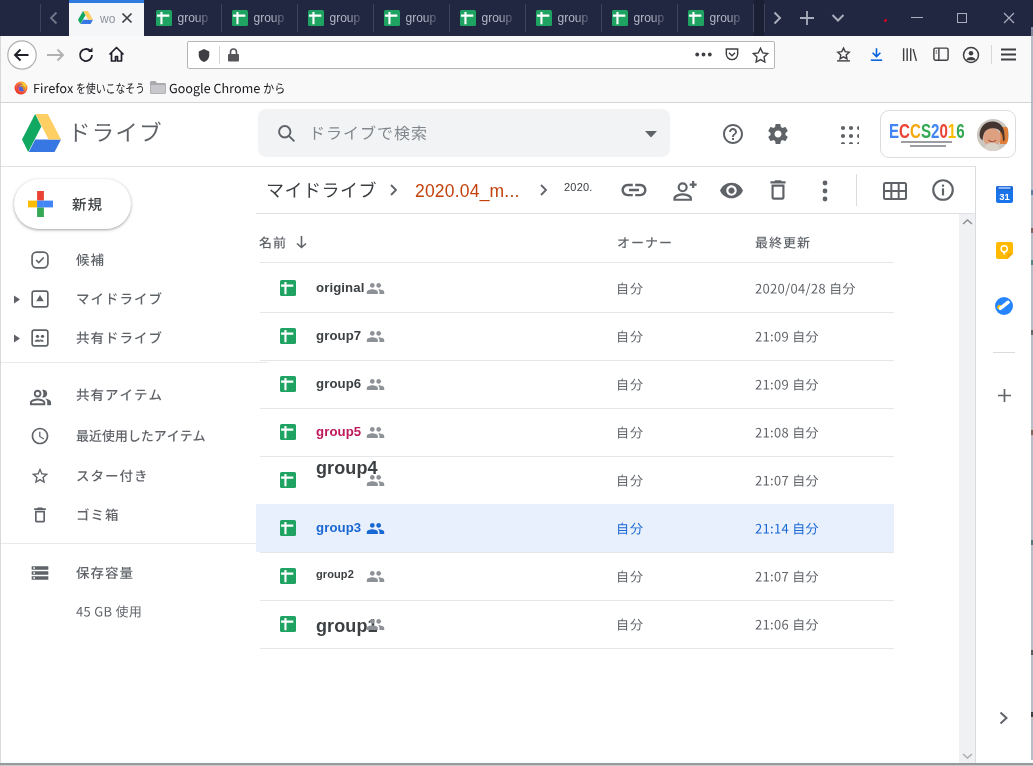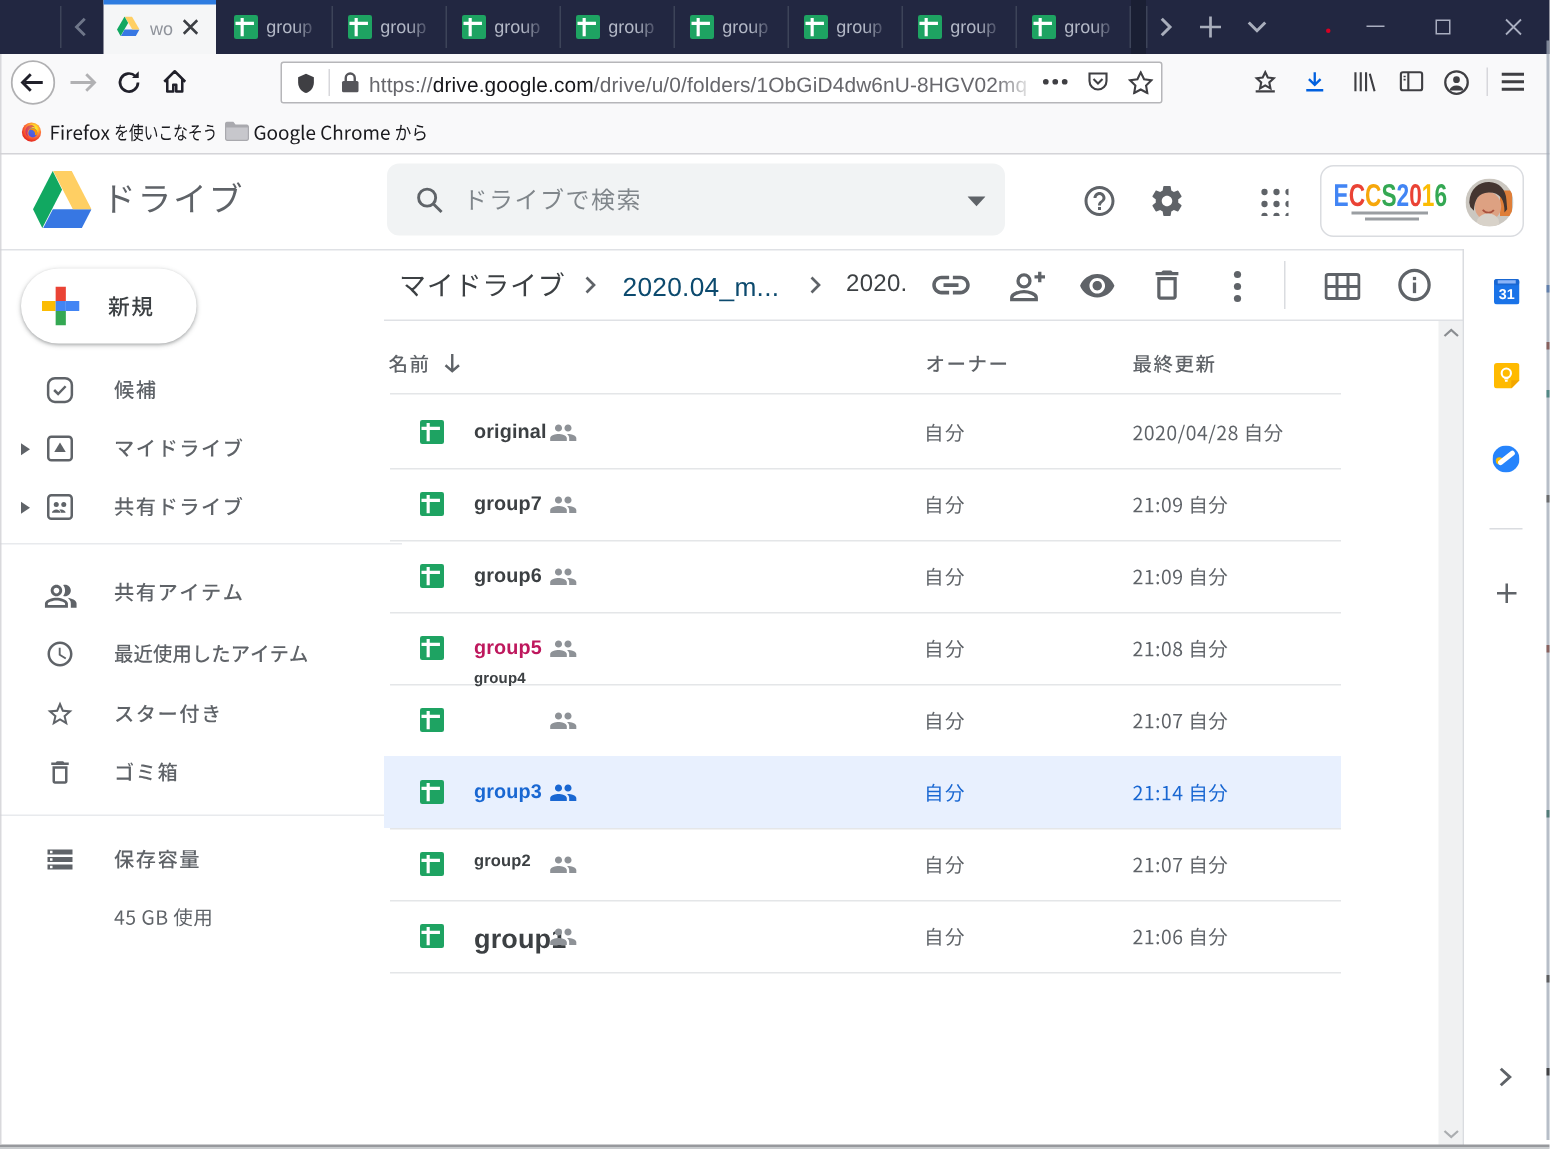--- a/index.html
+++ b/index.html
@@ -107,21 +107,20 @@
     </svg>
 <div class="a" style="left:187px;top:41px;width:588px;height:28px;background:#fff;border:1px solid #b6b6b9;border-radius:2px"></div>
 <svg class="a" style="left:197px;top:48px" width="14" height="15" viewBox="0 0 24 24">
       <path fill="#3f3f43" d="M12 1 3 5v6c0 5.55 3.84 10.74 9 12 5.16-1.26 9-6.45 9-12V5l-9-4z"></path>
     </svg>
 <div class="a" style="left:219px;top:46px;width:1px;height:18px;background:#d7d7db"></div>
 <svg class="a" style="left:227px;top:48px" width="13" height="14" viewBox="0 0 13 14">
       <rect x="1" y="6" width="11" height="7.5" rx="1" fill="#55555a"></rect>
       <path d="M3.5 6V4a3 3 0 0 1 6 0v2" stroke="#55555a" stroke-width="1.6" fill="none"></path>
     </svg>
-<div class="a" style="left:246px;top:47.5px;font-size:13.9px;letter-spacing:.1px;white-space:nowrap;width:444px;overflow:hidden;-webkit-mask-image:linear-gradient(to right,#000 94%,transparent 100%)"><span style="color:#67676c">https://</span><span style="color:#16161a">drive.google.com</span><span style="color:#67676c">/drive/u/0/folders/1ObGiD4dw6nU-8HGV02mq</span></div>
 <svg class="a" style="left:695px;top:52px" width="17" height="5" viewBox="0 0 17 5">
       <circle cx="2.2" cy="2.5" r="1.9" fill="#3f3f43"></circle>
       <circle cx="8.5" cy="2.5" r="1.9" fill="#3f3f43"></circle>
       <circle cx="14.8" cy="2.5" r="1.9" fill="#3f3f43"></circle>
     </svg>
 <svg class="a" style="left:724px;top:47px" width="16" height="16" viewBox="0 0 24 24">
       <path fill="none" stroke="#3f3f43" stroke-width="2.1" d="M3.5 3h17v7.5a8.5 8.5 0 0 1-17 0z"></path>
       <path fill="none" stroke="#3f3f43" stroke-width="2.1" d="M7.5 8.5l4.5 4.5 4.5-4.5"></path>
     </svg>
 <svg class="a" style="left:752px;top:47px" width="17" height="16" viewBox="0 0 24 23">
@@ -306,25 +305,25 @@
     </svg>
 <svg class="a" style="left:76.0px;top:604.5px" width="68" height="18" viewBox="0 -11.44 68 18">
       <path d="M4.4 0V-6.5Q4.4 -6.9 4.4 -7.4Q4.5 -7.9 4.5 -8.2H4.4Q4.3 -7.9 4.1 -7.5Q3.9 -7.2 3.7 -6.8L1.5 -3.6H6.8V-2.6H0.3V-3.4L4.2 -9.5H5.5V0ZM10.9 0.2Q10.2 0.2 9.6 -0Q9 -0.2 8.6 -0.5Q8.2 -0.8 7.9 -1.1L8.5 -1.9Q8.7 -1.6 9.1 -1.4Q9.4 -1.1 9.8 -1Q10.3 -0.8 10.8 -0.8Q11.4 -0.8 11.8 -1.1Q12.3 -1.4 12.6 -1.9Q12.8 -2.4 12.8 -3.1Q12.8 -4.1 12.3 -4.7Q11.8 -5.2 10.9 -5.2Q10.4 -5.2 10 -5.1Q9.7 -4.9 9.3 -4.7L8.6 -5.1L8.9 -9.5H13.6V-8.5H10L9.7 -5.8Q10.1 -5.9 10.4 -6Q10.7 -6.1 11.2 -6.1Q12 -6.1 12.6 -5.8Q13.3 -5.5 13.6 -4.8Q14 -4.2 14 -3.1Q14 -2.1 13.6 -1.3Q13.1 -0.6 12.4 -0.2Q11.7 0.2 10.9 0.2ZM23.3 0.2Q22 0.2 21.1 -0.4Q20.1 -1 19.5 -2.1Q19 -3.2 19 -4.8Q19 -5.9 19.3 -6.8Q19.6 -7.7 20.2 -8.4Q20.8 -9 21.6 -9.4Q22.4 -9.7 23.4 -9.7Q24.4 -9.7 25 -9.3Q25.7 -9 26.1 -8.5L25.5 -7.8Q25.1 -8.1 24.6 -8.4Q24.1 -8.7 23.4 -8.7Q22.4 -8.7 21.7 -8.2Q21 -7.7 20.6 -6.8Q20.2 -6 20.2 -4.8Q20.2 -3.6 20.6 -2.7Q21 -1.8 21.7 -1.4Q22.4 -0.9 23.4 -0.9Q23.9 -0.9 24.4 -1Q24.9 -1.2 25.1 -1.4V-3.9H23.1V-4.9H26.2V-0.9Q25.8 -0.5 25 -0.1Q24.3 0.2 23.3 0.2ZM28.8 0V-9.5H31.6Q32.6 -9.5 33.3 -9.3Q34.1 -9.1 34.5 -8.6Q34.9 -8 34.9 -7.2Q34.9 -6.7 34.7 -6.3Q34.6 -5.9 34.3 -5.6Q34 -5.3 33.5 -5.1V-5.1Q34.4 -4.9 34.9 -4.3Q35.5 -3.8 35.5 -2.8Q35.5 -1.9 35 -1.2Q34.5 -0.6 33.7 -0.3Q32.9 0 31.8 0ZM30 -5.5H31.4Q32.7 -5.5 33.2 -5.9Q33.7 -6.3 33.7 -7Q33.7 -7.9 33.2 -8.2Q32.6 -8.6 31.5 -8.6H30ZM30 -1H31.7Q32.9 -1 33.6 -1.4Q34.3 -1.9 34.3 -2.8Q34.3 -3.7 33.6 -4.1Q32.9 -4.6 31.7 -4.6H30ZM43.7 -9.5H52.1V-8.6H43.7ZM45 -6.5V-4.5H50.7V-6.5ZM44.1 -7.3H51.6V-3.7H44.1ZM44.9 -3.4Q45.5 -2.4 46.6 -1.7Q47.6 -0.9 49.1 -0.5Q50.5 -0 52.2 0.2Q52.1 0.3 52 0.4Q51.9 0.6 51.8 0.8Q51.7 0.9 51.6 1.1Q49.9 0.8 48.4 0.3Q47 -0.3 45.9 -1.1Q44.8 -2 44.1 -3.2ZM47.3 -10.9H48.3V-5.1Q48.3 -4.4 48.2 -3.6Q48.1 -2.9 47.9 -2.2Q47.6 -1.5 47.1 -0.9Q46.7 -0.3 45.9 0.2Q45 0.7 43.8 1.1Q43.8 1 43.7 0.8Q43.6 0.7 43.5 0.5Q43.4 0.4 43.2 0.3Q44.4 -0 45.2 -0.5Q45.9 -0.9 46.4 -1.4Q46.8 -2 47 -2.6Q47.2 -3.2 47.3 -3.8Q47.3 -4.5 47.3 -5.1ZM43.2 -10.9 44.1 -10.7Q43.6 -9.6 43 -8.5Q42.5 -7.4 41.8 -6.5Q41.1 -5.6 40.4 -4.8Q40.3 -5 40.2 -5.1Q40.1 -5.3 40 -5.5Q39.9 -5.7 39.8 -5.8Q40.5 -6.4 41.1 -7.2Q41.7 -8.1 42.3 -9Q42.8 -10 43.2 -10.9ZM41.8 -7.6 42.7 -8.5 42.7 -8.5V1.1H41.8ZM55.4 -10H63.8V-9.1H55.4ZM55.4 -7H63.8V-6.1H55.4ZM55.3 -3.9H63.8V-2.9H55.3ZM54.8 -10H55.8V-5.3Q55.8 -4.6 55.7 -3.7Q55.7 -2.9 55.5 -2Q55.3 -1.1 55 -0.3Q54.6 0.5 54 1.1Q54 1 53.8 0.9Q53.7 0.8 53.5 0.6Q53.4 0.5 53.3 0.5Q53.8 -0.1 54.1 -0.9Q54.4 -1.6 54.6 -2.3Q54.8 -3.1 54.8 -3.9Q54.8 -4.6 54.8 -5.3ZM63.4 -10H64.4V-0.3Q64.4 0.2 64.2 0.4Q64.1 0.7 63.8 0.8Q63.5 0.9 62.9 1Q62.3 1 61.4 1Q61.3 0.8 61.2 0.5Q61.1 0.2 61 0Q61.5 0 61.9 0Q62.3 0 62.6 0Q62.9 0 63.1 0Q63.3 0 63.3 -0Q63.4 -0.1 63.4 -0.3ZM58.9 -9.7H59.9V0.9H58.9Z" fill="#5f6368"></path>
     </svg>
 <svg class="a" style="left:266.0px;top:181.0px" width="113" height="24" viewBox="0 -15.84 113 24">
       <path d="M16.7 -11.4Q16.6 -11.3 16.5 -11.1Q16.4 -11 16.3 -10.9Q15.8 -10 15 -9.1Q14.3 -8.1 13.4 -7.1Q12.5 -6 11.5 -5Q10.4 -4 9.2 -3.2L8.1 -4.2Q9.2 -4.9 10.2 -5.8Q11.1 -6.7 11.9 -7.6Q12.7 -8.5 13.3 -9.3Q13.9 -10.2 14.3 -10.8Q13.9 -10.8 13.2 -10.8Q12.6 -10.8 11.7 -10.8Q10.8 -10.8 9.8 -10.8Q8.8 -10.8 7.8 -10.8Q6.8 -10.8 6 -10.8Q5.1 -10.8 4.5 -10.8Q3.9 -10.8 3.7 -10.8Q3.3 -10.8 3 -10.8Q2.6 -10.8 2.3 -10.8Q2 -10.7 1.9 -10.7V-12.3Q2.1 -12.3 2.4 -12.3Q2.7 -12.2 3.1 -12.2Q3.4 -12.2 3.7 -12.2Q3.9 -12.2 4.5 -12.2Q5.1 -12.2 5.9 -12.2Q6.7 -12.2 7.7 -12.2Q8.7 -12.2 9.7 -12.2Q10.7 -12.2 11.7 -12.2Q12.6 -12.2 13.3 -12.2Q14 -12.2 14.4 -12.2Q15.2 -12.2 15.6 -12.3ZM8.2 -2.9Q7.8 -3.3 7.3 -3.8Q6.7 -4.3 6.1 -4.8Q5.5 -5.3 5 -5.7Q4.5 -6.2 4.1 -6.4L5.3 -7.4Q5.6 -7.1 6.1 -6.7Q6.6 -6.3 7.2 -5.8Q7.8 -5.3 8.4 -4.8Q9 -4.3 9.5 -3.8Q10.1 -3.2 10.7 -2.6Q11.3 -1.9 11.9 -1.3Q12.4 -0.7 12.8 -0.2L11.5 0.8Q11.2 0.3 10.6 -0.3Q10.1 -0.9 9.4 -1.6Q8.8 -2.3 8.2 -2.9ZM20.1 -6.5Q22.4 -7.1 24.4 -8Q26.4 -8.9 27.9 -9.9Q28.9 -10.4 29.7 -11.1Q30.6 -11.8 31.4 -12.6Q32.2 -13.3 32.8 -14.1L34 -13Q33.3 -12.2 32.4 -11.4Q31.5 -10.6 30.5 -9.9Q29.5 -9.2 28.5 -8.5Q27.5 -7.9 26.3 -7.3Q25 -6.7 23.6 -6.1Q22.2 -5.6 20.8 -5.1ZM27.6 -9.1 29.2 -9.6V-1.4Q29.2 -1 29.2 -0.7Q29.2 -0.3 29.2 0.1Q29.2 0.4 29.3 0.6H27.5Q27.5 0.4 27.6 0.1Q27.6 -0.3 27.6 -0.7Q27.6 -1 27.6 -1.4ZM48.8 -13Q49 -12.6 49.3 -12.2Q49.7 -11.7 49.9 -11.2Q50.2 -10.7 50.5 -10.2L49.4 -9.8Q49.2 -10.2 48.9 -10.7Q48.7 -11.2 48.4 -11.7Q48.1 -12.1 47.8 -12.5ZM51 -13.9Q51.2 -13.5 51.5 -13.1Q51.8 -12.6 52.2 -12.1Q52.5 -11.6 52.7 -11.2L51.7 -10.7Q51.4 -11.2 51.2 -11.6Q50.9 -12.1 50.6 -12.6Q50.3 -13 50 -13.4ZM42.5 -1.4Q42.5 -1.6 42.5 -2.4Q42.5 -3.1 42.5 -4.2Q42.5 -5.2 42.5 -6.4Q42.5 -7.6 42.5 -8.7Q42.5 -9.8 42.5 -10.6Q42.5 -11.4 42.5 -11.8Q42.5 -12.2 42.5 -12.7Q42.4 -13.3 42.4 -13.7H44.1Q44.1 -13.3 44 -12.8Q44 -12.2 44 -11.8Q44 -11.1 44 -10.1Q44 -9.2 44 -8.1Q44 -6.9 44 -5.9Q44 -4.8 44 -3.8Q44 -2.9 44 -2.2Q44 -1.6 44 -1.4Q44 -1.1 44 -0.7Q44 -0.3 44.1 0.1Q44.1 0.5 44.1 0.8H42.4Q42.4 0.3 42.5 -0.3Q42.5 -0.9 42.5 -1.4ZM43.7 -9Q44.6 -8.7 45.6 -8.3Q46.7 -8 47.8 -7.6Q48.9 -7.1 49.9 -6.7Q50.9 -6.3 51.7 -5.9L51.1 -4.4Q50.3 -4.8 49.3 -5.2Q48.4 -5.7 47.3 -6.1Q46.3 -6.5 45.4 -6.8Q44.4 -7.2 43.7 -7.4ZM59.7 -13.4Q60 -13.4 60.4 -13.3Q60.8 -13.3 61.3 -13.3Q61.6 -13.3 62.3 -13.3Q63 -13.3 63.9 -13.3Q64.8 -13.3 65.7 -13.3Q66.6 -13.3 67.3 -13.3Q68 -13.3 68.4 -13.3Q68.8 -13.3 69.2 -13.3Q69.7 -13.4 70 -13.4V-11.9Q69.7 -11.9 69.2 -12Q68.8 -12 68.3 -12Q68 -12 67.3 -12Q66.6 -12 65.7 -12Q64.8 -12 63.9 -12Q63 -12 62.3 -12Q61.6 -12 61.3 -12Q60.9 -12 60.4 -12Q60 -11.9 59.7 -11.9ZM71.3 -8.7Q71.2 -8.5 71.2 -8.4Q71.1 -8.2 71.1 -8.1Q70.7 -6.8 70.1 -5.5Q69.4 -4.1 68.4 -3Q67 -1.5 65.4 -0.6Q63.7 0.3 62 0.7L60.9 -0.5Q62.8 -0.9 64.4 -1.8Q66.1 -2.6 67.2 -3.8Q68 -4.7 68.6 -5.8Q69.1 -6.8 69.4 -7.8Q69.2 -7.8 68.6 -7.8Q68.1 -7.8 67.3 -7.8Q66.5 -7.8 65.6 -7.8Q64.7 -7.8 63.7 -7.8Q62.8 -7.8 62 -7.8Q61.2 -7.8 60.6 -7.8Q60 -7.8 59.8 -7.8Q59.5 -7.8 59 -7.8Q58.5 -7.8 58 -7.8V-9.3Q58.5 -9.2 59 -9.2Q59.4 -9.2 59.8 -9.2Q60 -9.2 60.6 -9.2Q61.1 -9.2 61.9 -9.2Q62.7 -9.2 63.6 -9.2Q64.5 -9.2 65.4 -9.2Q66.4 -9.2 67.2 -9.2Q68 -9.2 68.5 -9.2Q69.1 -9.2 69.3 -9.2Q69.6 -9.2 69.9 -9.2Q70.1 -9.2 70.3 -9.3ZM75.6 -6.5Q77.9 -7.1 79.9 -8Q81.9 -8.9 83.4 -9.9Q84.4 -10.4 85.2 -11.1Q86.1 -11.8 86.9 -12.6Q87.7 -13.3 88.3 -14.1L89.5 -13Q88.8 -12.2 87.9 -11.4Q87 -10.6 86 -9.9Q85 -9.2 84 -8.5Q83 -7.9 81.8 -7.3Q80.5 -6.7 79.1 -6.1Q77.7 -5.6 76.3 -5.1ZM83.1 -9.1 84.7 -9.6V-1.4Q84.7 -1 84.7 -0.7Q84.7 -0.3 84.7 0.1Q84.7 0.4 84.8 0.6H83Q83 0.4 83.1 0.1Q83.1 -0.3 83.1 -0.7Q83.1 -1 83.1 -1.4ZM106.1 -15Q106.3 -14.7 106.6 -14.2Q106.9 -13.8 107.1 -13.4Q107.4 -12.9 107.5 -12.6L106.5 -12.1Q106.4 -12.5 106.1 -12.9Q105.9 -13.4 105.6 -13.8Q105.3 -14.2 105.1 -14.6ZM108.4 -15.4Q108.6 -15.1 108.9 -14.7Q109.2 -14.3 109.4 -13.8Q109.7 -13.4 109.9 -13L108.9 -12.6Q108.6 -13.2 108.2 -13.9Q107.8 -14.5 107.4 -15ZM107.7 -11.7Q107.6 -11.5 107.6 -11.3Q107.5 -11.1 107.5 -10.8Q107.3 -10.1 107.1 -9.2Q106.8 -8.4 106.5 -7.5Q106.2 -6.6 105.7 -5.7Q105.3 -4.9 104.8 -4.2Q103.9 -3.1 102.9 -2.2Q101.9 -1.3 100.6 -0.6Q99.3 0.1 97.7 0.6L96.5 -0.7Q98.2 -1.2 99.5 -1.8Q100.8 -2.4 101.8 -3.3Q102.7 -4.1 103.5 -5Q104.1 -5.9 104.6 -6.9Q105.1 -7.9 105.4 -9Q105.7 -10 105.8 -10.9Q105.6 -10.9 104.9 -10.9Q104.2 -10.9 103.2 -10.9Q102.3 -10.9 101.2 -10.9Q100.2 -10.9 99.2 -10.9Q98.3 -10.9 97.6 -10.9Q96.9 -10.9 96.6 -10.9Q96.1 -10.9 95.6 -10.9Q95.2 -10.9 94.8 -10.9V-12.4Q95.1 -12.4 95.4 -12.4Q95.7 -12.4 96 -12.3Q96.4 -12.3 96.6 -12.3Q96.9 -12.3 97.4 -12.3Q98 -12.3 98.7 -12.3Q99.5 -12.3 100.4 -12.3Q101.2 -12.3 102.1 -12.3Q103 -12.3 103.7 -12.3Q104.5 -12.3 105 -12.3Q105.5 -12.3 105.7 -12.3Q105.9 -12.3 106.1 -12.3Q106.4 -12.4 106.6 -12.4Z" fill="#3c4043"></path>
     </svg>
 <svg class="a" style="left:390px;top:184px" width="8" height="13" viewBox="0 0 8 13">
       <path d="M1 1l5 5-5 5" stroke="#5f6368" stroke-width="1.8" fill="none"></path>
     </svg>
-<div class="a" style="left:415px;top:180.5px;font-size:17.5px;color:#0c4a6e;letter-spacing:.2px">2020.04_m...</div>
+<div class="a" style="left:415px;top:180.5px;font-size:17.5px;color:#c2410c;letter-spacing:.2px">2020.04_m...</div>
 <svg class="a" style="left:540px;top:184px" width="8" height="13" viewBox="0 0 8 13">
       <path d="M1 1l5 5-5 5" stroke="#5f6368" stroke-width="1.8" fill="none"></path>
     </svg>
-<div class="a" style="left:564px;top:180.5px;font-size:16px;color:#3c4043;letter-spacing:.2px">2020.</div>
+<div class="a" style="left:564px;top:180.5px;font-size:11px;color:#3c4043;letter-spacing:.2px">2020.</div>
 <svg class="a" style="left:618.5px;top:175px" width="30" height="30" viewBox="0 0 24 24">
       <path fill="#5f6368" d="M3.9 12c0-1.71 1.39-3.1 3.1-3.1h4V7H7c-2.76 0-5 2.24-5 5s2.24 5 5 5h4v-1.9H7c-1.71 0-3.1-1.39-3.1-3.1zM8 13h8v-2H8v2zm9-6h-4v1.9h4c1.71 0 3.1 1.39 3.1 3.1s-1.39 3.1-3.1 3.1h-4V17h4c2.76 0 5-2.24 5-5s-2.24-5-5-5z"></path>
     </svg>
 <svg class="a" style="left:671px;top:176.5px" width="28" height="28" viewBox="0 0 24 24">
       <path fill="none" stroke="#5f6368" stroke-width="1.9" d="M10 12.2a3.4 3.4 0 1 0 0-6.8 3.4 3.4 0 0 0 0 6.8zM3 19.5v-1.2c0-2.2 4.7-3.4 7-3.4s7 1.2 7 3.4v1.2z"></path>
       <path stroke="#5f6368" stroke-width="1.9" d="M19 3.5v6M16 6.5h6" fill="none"></path>
     </svg>
 <svg class="a" style="left:719px;top:177.5px" width="25" height="25" viewBox="0 0 24 24">
       <path fill="#5f6368" d="M12 4.5C7 4.5 2.73 7.61 1 12c1.73 4.39 6 7.5 11 7.5s9.27-3.11 11-7.5c-1.73-4.39-6-7.5-11-7.5zM12 17c-2.76 0-5-2.24-5-5s2.24-5 5-5 5 2.24 5 5-2.24 5-5 5zm0-8c-1.66 0-3 1.34-3 3s1.34 3 3 3 3-1.34 3-3-1.34-3-3-3z"></path>
     </svg>
@@ -417,21 +416,21 @@
       <path d="M2.8 -6.3H10.3V-5.3H2.8ZM2.8 -3.4H10.3V-2.5H2.8ZM2.8 -0.6H10.3V0.3H2.8ZM2.1 -9.1H11.1V1H10.1V-8.2H3.1V1.1H2.1ZM5.9 -10.9 7.1 -10.8Q6.8 -10.2 6.6 -9.6Q6.4 -9 6.1 -8.6L5.3 -8.8Q5.4 -9.1 5.5 -9.5Q5.6 -9.9 5.8 -10.2Q5.9 -10.6 5.9 -10.9ZM16.4 -6H23.9V-5.1H16.4ZM23.5 -6H24.6Q24.6 -6 24.6 -5.9Q24.6 -5.8 24.6 -5.7Q24.6 -5.6 24.5 -5.5Q24.5 -4 24.4 -3Q24.3 -1.9 24.2 -1.2Q24.1 -0.5 24 -0.1Q23.9 0.3 23.7 0.5Q23.5 0.7 23.3 0.8Q23 0.9 22.7 1Q22.4 1 21.8 1Q21.3 1 20.6 0.9Q20.6 0.7 20.5 0.4Q20.5 0.2 20.3 -0Q21 0 21.5 0Q22.1 0 22.3 0Q22.5 0 22.6 0Q22.7 -0 22.8 -0.1Q23 -0.3 23.1 -0.9Q23.3 -1.5 23.4 -2.7Q23.5 -3.9 23.5 -5.8ZM18.2 -10.7 19.2 -10.4Q18.8 -9.3 18.1 -8.3Q17.5 -7.3 16.7 -6.4Q16 -5.6 15.1 -5Q15.1 -5.1 14.9 -5.2Q14.7 -5.4 14.6 -5.5Q14.4 -5.7 14.3 -5.7Q15.1 -6.3 15.9 -7.1Q16.6 -7.8 17.2 -8.7Q17.8 -9.7 18.2 -10.7ZM22.8 -10.7Q23.1 -10 23.5 -9.4Q24 -8.7 24.5 -8Q25 -7.4 25.6 -6.9Q26.2 -6.3 26.7 -6Q26.6 -5.9 26.4 -5.7Q26.3 -5.6 26.1 -5.4Q26 -5.2 25.9 -5.1Q25.3 -5.5 24.8 -6.1Q24.2 -6.7 23.7 -7.4Q23.1 -8.1 22.7 -8.8Q22.2 -9.6 21.8 -10.3ZM19.2 -5.7H20.2Q20.1 -4.7 19.9 -3.7Q19.7 -2.6 19.2 -1.7Q18.7 -0.8 17.8 -0.1Q17 0.6 15.6 1.1Q15.6 1 15.5 0.8Q15.3 0.7 15.2 0.5Q15.1 0.4 15 0.3Q16.3 -0.2 17.1 -0.8Q17.8 -1.5 18.3 -2.2Q18.7 -3 18.9 -3.9Q19.1 -4.8 19.2 -5.7Z" fill="#5f6368"></path>
     </svg>
 <svg class="a" style="left:755.0px;top:425.5px" width="66" height="18" viewBox="0 -11.44 66 18">
       <path d="M0.6 0V-0.7Q2.1 -2 3 -3.1Q4 -4.2 4.5 -5.1Q4.9 -6 4.9 -6.8Q4.9 -7.4 4.7 -7.8Q4.6 -8.3 4.2 -8.5Q3.8 -8.7 3.2 -8.7Q2.6 -8.7 2.1 -8.4Q1.6 -8.1 1.2 -7.6L0.5 -8.3Q1.1 -8.9 1.8 -9.3Q2.4 -9.7 3.3 -9.7Q4.2 -9.7 4.8 -9.4Q5.4 -9 5.8 -8.4Q6.1 -7.8 6.1 -6.9Q6.1 -5.9 5.6 -5Q5.2 -4 4.3 -3Q3.5 -2 2.4 -0.9Q2.7 -1 3.2 -1Q3.6 -1 3.9 -1H6.6V0ZM8.7 0V-1H10.8V-8.1H9.1V-8.9Q9.7 -9 10.2 -9.1Q10.7 -9.3 11.1 -9.5H12V-1H13.9V0ZM16.8 -5.1Q16.5 -5.1 16.2 -5.3Q16 -5.6 16 -6Q16 -6.4 16.2 -6.6Q16.5 -6.9 16.8 -6.9Q17.2 -6.9 17.4 -6.6Q17.7 -6.4 17.7 -6Q17.7 -5.6 17.4 -5.3Q17.2 -5.1 16.8 -5.1ZM16.8 0.2Q16.5 0.2 16.2 -0.1Q16 -0.3 16 -0.7Q16 -1.1 16.2 -1.4Q16.5 -1.6 16.8 -1.6Q17.2 -1.6 17.4 -1.4Q17.7 -1.1 17.7 -0.7Q17.7 -0.3 17.4 -0.1Q17.2 0.2 16.8 0.2ZM22.6 0.2Q21.7 0.2 21 -0.4Q20.3 -0.9 20 -2Q19.6 -3.1 19.6 -4.8Q19.6 -6.5 20 -7.5Q20.3 -8.6 21 -9.2Q21.7 -9.7 22.6 -9.7Q23.5 -9.7 24.1 -9.2Q24.8 -8.6 25.2 -7.5Q25.5 -6.5 25.5 -4.8Q25.5 -3.1 25.2 -2Q24.8 -0.9 24.1 -0.4Q23.5 0.2 22.6 0.2ZM22.6 -0.8Q23.1 -0.8 23.5 -1.2Q23.9 -1.6 24.1 -2.5Q24.4 -3.4 24.4 -4.8Q24.4 -6.2 24.1 -7.1Q23.9 -7.9 23.5 -8.4Q23.1 -8.8 22.6 -8.8Q22 -8.8 21.6 -8.4Q21.2 -7.9 21 -7.1Q20.7 -6.2 20.7 -4.8Q20.7 -3.4 21 -2.5Q21.2 -1.6 21.6 -1.2Q22 -0.8 22.6 -0.8ZM30.1 0.2Q29.2 0.2 28.5 -0.2Q27.8 -0.5 27.4 -1.1Q27.1 -1.6 27.1 -2.4Q27.1 -3 27.3 -3.5Q27.6 -4 28 -4.4Q28.4 -4.8 28.8 -5V-5.1Q28.3 -5.4 27.9 -6Q27.5 -6.5 27.5 -7.3Q27.5 -8 27.9 -8.5Q28.2 -9.1 28.8 -9.4Q29.4 -9.7 30.1 -9.7Q30.9 -9.7 31.5 -9.3Q32.1 -9 32.4 -8.5Q32.7 -7.9 32.7 -7.2Q32.7 -6.7 32.5 -6.2Q32.3 -5.8 32.1 -5.4Q31.8 -5.1 31.5 -4.9V-4.8Q31.9 -4.6 32.3 -4.2Q32.6 -3.9 32.9 -3.4Q33.1 -2.9 33.1 -2.3Q33.1 -1.6 32.7 -1Q32.3 -0.5 31.7 -0.2Q31 0.2 30.1 0.2ZM30.7 -5.2Q31.2 -5.6 31.5 -6.1Q31.7 -6.6 31.7 -7.1Q31.7 -7.6 31.5 -8Q31.3 -8.3 31 -8.6Q30.6 -8.8 30.1 -8.8Q29.5 -8.8 29 -8.4Q28.6 -8 28.6 -7.3Q28.6 -6.7 28.9 -6.3Q29.2 -5.9 29.7 -5.7Q30.2 -5.4 30.7 -5.2ZM30.1 -0.7Q30.7 -0.7 31.1 -0.9Q31.5 -1.1 31.7 -1.5Q31.9 -1.9 31.9 -2.3Q31.9 -2.8 31.7 -3.2Q31.5 -3.5 31.2 -3.8Q30.8 -4 30.4 -4.2Q29.9 -4.4 29.4 -4.6Q28.9 -4.3 28.5 -3.7Q28.1 -3.2 28.1 -2.5Q28.1 -2 28.4 -1.6Q28.6 -1.2 29.1 -0.9Q29.5 -0.7 30.1 -0.7ZM40 -6.3H47.5V-5.3H40ZM40 -3.4H47.5V-2.5H40ZM40 -0.6H47.5V0.3H40ZM39.3 -9.1H48.3V1H47.3V-8.2H40.3V1.1H39.3ZM43.1 -10.9 44.2 -10.8Q44 -10.2 43.8 -9.6Q43.5 -9 43.3 -8.6L42.5 -8.8Q42.6 -9.1 42.7 -9.5Q42.8 -9.9 42.9 -10.2Q43 -10.6 43.1 -10.9ZM52.9 -6H60.4V-5.1H52.9ZM60 -6H61Q61 -6 61 -5.9Q61 -5.8 61 -5.7Q61 -5.6 61 -5.5Q61 -4 60.9 -3Q60.8 -1.9 60.7 -1.2Q60.6 -0.5 60.5 -0.1Q60.4 0.3 60.2 0.5Q60 0.7 59.8 0.8Q59.5 0.9 59.2 1Q58.9 1 58.3 1Q57.7 1 57.1 0.9Q57.1 0.7 57 0.4Q56.9 0.2 56.8 -0Q57.4 0 58 0Q58.5 0 58.8 0Q59 0 59.1 0Q59.2 -0 59.3 -0.1Q59.5 -0.3 59.6 -0.9Q59.8 -1.5 59.9 -2.7Q60 -3.9 60 -5.8ZM54.7 -10.7 55.7 -10.4Q55.3 -9.3 54.6 -8.3Q54 -7.3 53.2 -6.4Q52.4 -5.6 51.6 -5Q51.5 -5.1 51.4 -5.2Q51.2 -5.4 51.1 -5.5Q50.9 -5.7 50.8 -5.7Q51.6 -6.3 52.4 -7.1Q53.1 -7.8 53.7 -8.7Q54.3 -9.7 54.7 -10.7ZM59.2 -10.7Q59.6 -10 60 -9.4Q60.5 -8.7 61 -8Q61.5 -7.4 62.1 -6.9Q62.6 -6.3 63.2 -6Q63.1 -5.9 62.9 -5.7Q62.7 -5.6 62.6 -5.4Q62.5 -5.2 62.4 -5.1Q61.8 -5.5 61.3 -6.1Q60.7 -6.7 60.2 -7.4Q59.6 -8.1 59.1 -8.8Q58.7 -9.6 58.3 -10.3ZM55.7 -5.7H56.7Q56.6 -4.7 56.4 -3.7Q56.1 -2.6 55.7 -1.7Q55.2 -0.8 54.3 -0.1Q53.5 0.6 52.1 1.1Q52 1 51.9 0.8Q51.8 0.7 51.7 0.5Q51.6 0.4 51.5 0.3Q52.8 -0.2 53.5 -0.8Q54.3 -1.5 54.7 -2.2Q55.2 -3 55.4 -3.9Q55.6 -4.8 55.7 -5.7Z" fill="#5f6368"></path>
     </svg>
 <div class="ln" style="left:260px;top:456px;width:634px;height:1px"></div>
 <svg class="a" style="left:280px;top:472px" width="16" height="16" viewBox="0 0 16 16">
       <rect width="16" height="16" rx="1.5" fill="#1ea362"></rect>
       <path fill="#fff" d="M4.4 2H6.5V4.5H13.3V6.7H6.5V14.2H4.4V6.7H1V4.5H4.4Z"></path>
     </svg>
-<div class="a" style="left:316px;top:447px;font-size:10px;font-weight:700;color:#3c4043;letter-spacing:.1px">group4</div>
+<div class="a" style="left:316px;top:458px;font-size:18px;font-weight:700;color:#3c4043;letter-spacing:.1px">group4</div>
 <svg class="a" style="left:365.5px;top:470.5px" width="19" height="19" viewBox="0 0 24 24">
       <path fill="#8e9297" d="M16 11c1.66 0 2.99-1.34 2.99-3S17.66 5 16 5c-1.66 0-3 1.34-3 3s1.34 3 3 3zm-8 0c1.66 0 2.99-1.34 2.99-3S9.66 5 8 5C6.34 5 5 6.34 5 8s1.34 3 3 3zm0 2c-2.33 0-7 1.17-7 3.5V19h14v-2.5c0-2.33-4.67-3.5-7-3.5zm8 0c-.29 0-.62.02-.97.05 1.16.84 1.97 1.97 1.97 3.45V19h6v-2.5c0-2.33-4.67-3.5-7-3.5z"></path>
     </svg>
 <svg class="a" style="left:615.5px;top:473.5px" width="30" height="18" viewBox="0 -11.44 30 18">
       <path d="M2.8 -6.3H10.3V-5.3H2.8ZM2.8 -3.4H10.3V-2.5H2.8ZM2.8 -0.6H10.3V0.3H2.8ZM2.1 -9.1H11.1V1H10.1V-8.2H3.1V1.1H2.1ZM5.9 -10.9 7.1 -10.8Q6.8 -10.2 6.6 -9.6Q6.4 -9 6.1 -8.6L5.3 -8.8Q5.4 -9.1 5.5 -9.5Q5.6 -9.9 5.8 -10.2Q5.9 -10.6 5.9 -10.9ZM16.4 -6H23.9V-5.1H16.4ZM23.5 -6H24.6Q24.6 -6 24.6 -5.9Q24.6 -5.8 24.6 -5.7Q24.6 -5.6 24.5 -5.5Q24.5 -4 24.4 -3Q24.3 -1.9 24.2 -1.2Q24.1 -0.5 24 -0.1Q23.9 0.3 23.7 0.5Q23.5 0.7 23.3 0.8Q23 0.9 22.7 1Q22.4 1 21.8 1Q21.3 1 20.6 0.9Q20.6 0.7 20.5 0.4Q20.5 0.2 20.3 -0Q21 0 21.5 0Q22.1 0 22.3 0Q22.5 0 22.6 0Q22.7 -0 22.8 -0.1Q23 -0.3 23.1 -0.9Q23.3 -1.5 23.4 -2.7Q23.5 -3.9 23.5 -5.8ZM18.2 -10.7 19.2 -10.4Q18.8 -9.3 18.1 -8.3Q17.5 -7.3 16.7 -6.4Q16 -5.6 15.1 -5Q15.1 -5.1 14.9 -5.2Q14.7 -5.4 14.6 -5.5Q14.4 -5.7 14.3 -5.7Q15.1 -6.3 15.9 -7.1Q16.6 -7.8 17.2 -8.7Q17.8 -9.7 18.2 -10.7ZM22.8 -10.7Q23.1 -10 23.5 -9.4Q24 -8.7 24.5 -8Q25 -7.4 25.6 -6.9Q26.2 -6.3 26.7 -6Q26.6 -5.9 26.4 -5.7Q26.3 -5.6 26.1 -5.4Q26 -5.2 25.9 -5.1Q25.3 -5.5 24.8 -6.1Q24.2 -6.7 23.7 -7.4Q23.1 -8.1 22.7 -8.8Q22.2 -9.6 21.8 -10.3ZM19.2 -5.7H20.2Q20.1 -4.7 19.9 -3.7Q19.7 -2.6 19.2 -1.7Q18.7 -0.8 17.8 -0.1Q17 0.6 15.6 1.1Q15.6 1 15.5 0.8Q15.3 0.7 15.2 0.5Q15.1 0.4 15 0.3Q16.3 -0.2 17.1 -0.8Q17.8 -1.5 18.3 -2.2Q18.7 -3 18.9 -3.9Q19.1 -4.8 19.2 -5.7Z" fill="#5f6368"></path>
     </svg>
 <svg class="a" style="left:755.0px;top:473.5px" width="66" height="18" viewBox="0 -11.44 66 18">
       <path d="M0.6 0V-0.7Q2.1 -2 3 -3.1Q4 -4.2 4.5 -5.1Q4.9 -6 4.9 -6.8Q4.9 -7.4 4.7 -7.8Q4.6 -8.3 4.2 -8.5Q3.8 -8.7 3.2 -8.7Q2.6 -8.7 2.1 -8.4Q1.6 -8.1 1.2 -7.6L0.5 -8.3Q1.1 -8.9 1.8 -9.3Q2.4 -9.7 3.3 -9.7Q4.2 -9.7 4.8 -9.4Q5.4 -9 5.8 -8.4Q6.1 -7.8 6.1 -6.9Q6.1 -5.9 5.6 -5Q5.2 -4 4.3 -3Q3.5 -2 2.4 -0.9Q2.7 -1 3.2 -1Q3.6 -1 3.9 -1H6.6V0ZM8.7 0V-1H10.8V-8.1H9.1V-8.9Q9.7 -9 10.2 -9.1Q10.7 -9.3 11.1 -9.5H12V-1H13.9V0ZM16.8 -5.1Q16.5 -5.1 16.2 -5.3Q16 -5.6 16 -6Q16 -6.4 16.2 -6.6Q16.5 -6.9 16.8 -6.9Q17.2 -6.9 17.4 -6.6Q17.7 -6.4 17.7 -6Q17.7 -5.6 17.4 -5.3Q17.2 -5.1 16.8 -5.1ZM16.8 0.2Q16.5 0.2 16.2 -0.1Q16 -0.3 16 -0.7Q16 -1.1 16.2 -1.4Q16.5 -1.6 16.8 -1.6Q17.2 -1.6 17.4 -1.4Q17.7 -1.1 17.7 -0.7Q17.7 -0.3 17.4 -0.1Q17.2 0.2 16.8 0.2ZM22.6 0.2Q21.7 0.2 21 -0.4Q20.3 -0.9 20 -2Q19.6 -3.1 19.6 -4.8Q19.6 -6.5 20 -7.5Q20.3 -8.6 21 -9.2Q21.7 -9.7 22.6 -9.7Q23.5 -9.7 24.1 -9.2Q24.8 -8.6 25.2 -7.5Q25.5 -6.5 25.5 -4.8Q25.5 -3.1 25.2 -2Q24.8 -0.9 24.1 -0.4Q23.5 0.2 22.6 0.2ZM22.6 -0.8Q23.1 -0.8 23.5 -1.2Q23.9 -1.6 24.1 -2.5Q24.4 -3.4 24.4 -4.8Q24.4 -6.2 24.1 -7.1Q23.9 -7.9 23.5 -8.4Q23.1 -8.8 22.6 -8.8Q22 -8.8 21.6 -8.4Q21.2 -7.9 21 -7.1Q20.7 -6.2 20.7 -4.8Q20.7 -3.4 21 -2.5Q21.2 -1.6 21.6 -1.2Q22 -0.8 22.6 -0.8ZM29 0Q29.1 -1.4 29.3 -2.5Q29.4 -3.6 29.7 -4.6Q30 -5.6 30.5 -6.6Q31 -7.5 31.7 -8.5H27.1V-9.5H33.1V-8.8Q32.2 -7.7 31.7 -6.7Q31.2 -5.8 30.9 -4.7Q30.6 -3.7 30.5 -2.6Q30.3 -1.4 30.3 0ZM40 -6.3H47.5V-5.3H40ZM40 -3.4H47.5V-2.5H40ZM40 -0.6H47.5V0.3H40ZM39.3 -9.1H48.3V1H47.3V-8.2H40.3V1.1H39.3ZM43.1 -10.9 44.2 -10.8Q44 -10.2 43.8 -9.6Q43.5 -9 43.3 -8.6L42.5 -8.8Q42.6 -9.1 42.7 -9.5Q42.8 -9.9 42.9 -10.2Q43 -10.6 43.1 -10.9ZM52.9 -6H60.4V-5.1H52.9ZM60 -6H61Q61 -6 61 -5.9Q61 -5.8 61 -5.7Q61 -5.6 61 -5.5Q61 -4 60.9 -3Q60.8 -1.9 60.7 -1.2Q60.6 -0.5 60.5 -0.1Q60.4 0.3 60.2 0.5Q60 0.7 59.8 0.8Q59.5 0.9 59.2 1Q58.9 1 58.3 1Q57.7 1 57.1 0.9Q57.1 0.7 57 0.4Q56.9 0.2 56.8 -0Q57.4 0 58 0Q58.5 0 58.8 0Q59 0 59.1 0Q59.2 -0 59.3 -0.1Q59.5 -0.3 59.6 -0.9Q59.8 -1.5 59.9 -2.7Q60 -3.9 60 -5.8ZM54.7 -10.7 55.7 -10.4Q55.3 -9.3 54.6 -8.3Q54 -7.3 53.2 -6.4Q52.4 -5.6 51.6 -5Q51.5 -5.1 51.4 -5.2Q51.2 -5.4 51.1 -5.5Q50.9 -5.7 50.8 -5.7Q51.6 -6.3 52.4 -7.1Q53.1 -7.8 53.7 -8.7Q54.3 -9.7 54.7 -10.7ZM59.2 -10.7Q59.6 -10 60 -9.4Q60.5 -8.7 61 -8Q61.5 -7.4 62.1 -6.9Q62.6 -6.3 63.2 -6Q63.1 -5.9 62.9 -5.7Q62.7 -5.6 62.6 -5.4Q62.5 -5.2 62.4 -5.1Q61.8 -5.5 61.3 -6.1Q60.7 -6.7 60.2 -7.4Q59.6 -8.1 59.1 -8.8Q58.7 -9.6 58.3 -10.3ZM55.7 -5.7H56.7Q56.6 -4.7 56.4 -3.7Q56.1 -2.6 55.7 -1.7Q55.2 -0.8 54.3 -0.1Q53.5 0.6 52.1 1.1Q52 1 51.9 0.8Q51.8 0.7 51.7 0.5Q51.6 0.4 51.5 0.3Q52.8 -0.2 53.5 -0.8Q54.3 -1.5 54.7 -2.2Q55.2 -3 55.4 -3.9Q55.6 -4.8 55.7 -5.7Z" fill="#5f6368"></path>
     </svg>
 <div class="ln" style="left:260px;top:504px;width:634px;height:1px"></div>

